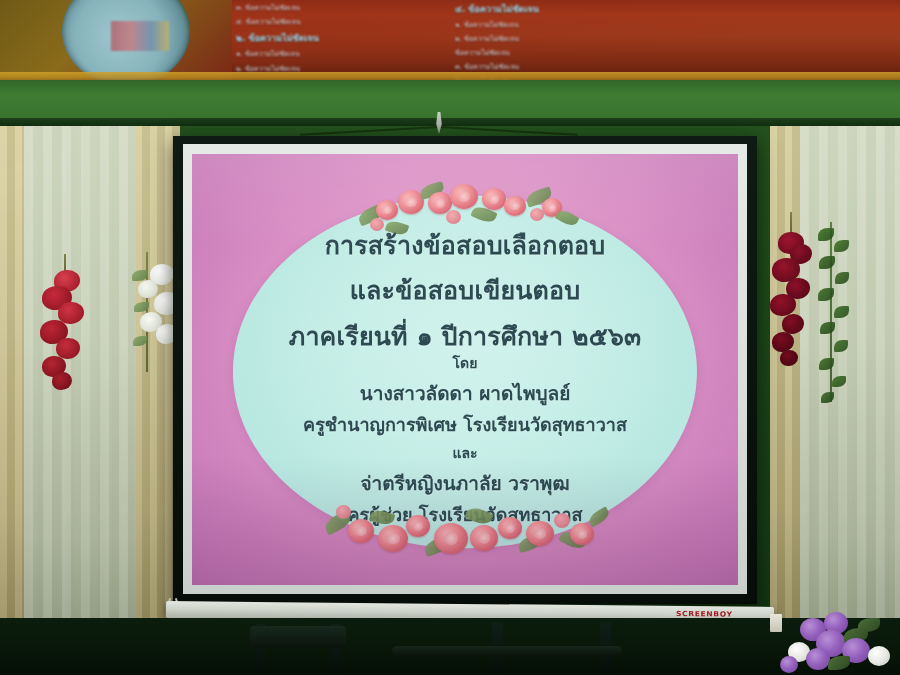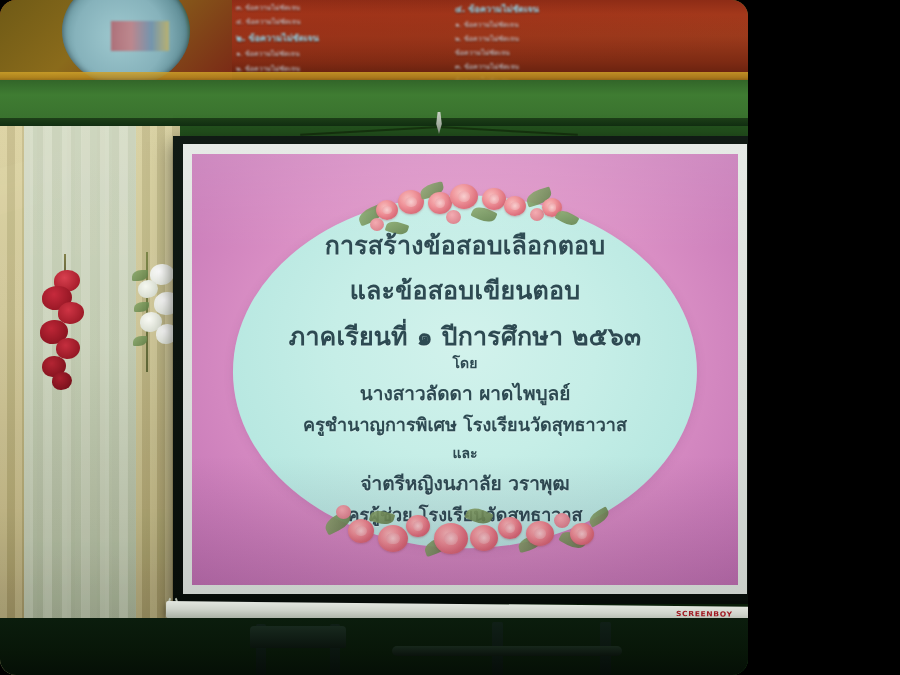--- a/index.html
+++ b/index.html
@@ -1,19 +1,19 @@
 <!DOCTYPE html>
 <html><head>
 <meta charset="utf-8">
 <style>
   * { margin:0; padding:0; box-sizing:border-box; }
   html,body { width:900px; height:675px; overflow:hidden; background:#000; }
   body { font-family:"DejaVu Sans", sans-serif; }
 
-  .scene { position:relative; width:748px; height:675px; overflow:hidden;border-radius:16px; }
+  .scene { position:relative; width:900px; height:675px; overflow:hidden; }
 
   
   .wall-green {
     position:absolute; left:0; top:0; width:900px; height:675px;
     background:
       linear-gradient(180deg,#3f7a31 0%, #3b7430 14%, #2f6a2a 22%, #417c33 30%, #2d5e28 55%, #24511f 100%);
   }
   
   .soffit {
     position:absolute; left:0; top:74px; width:900px; height:52px;

